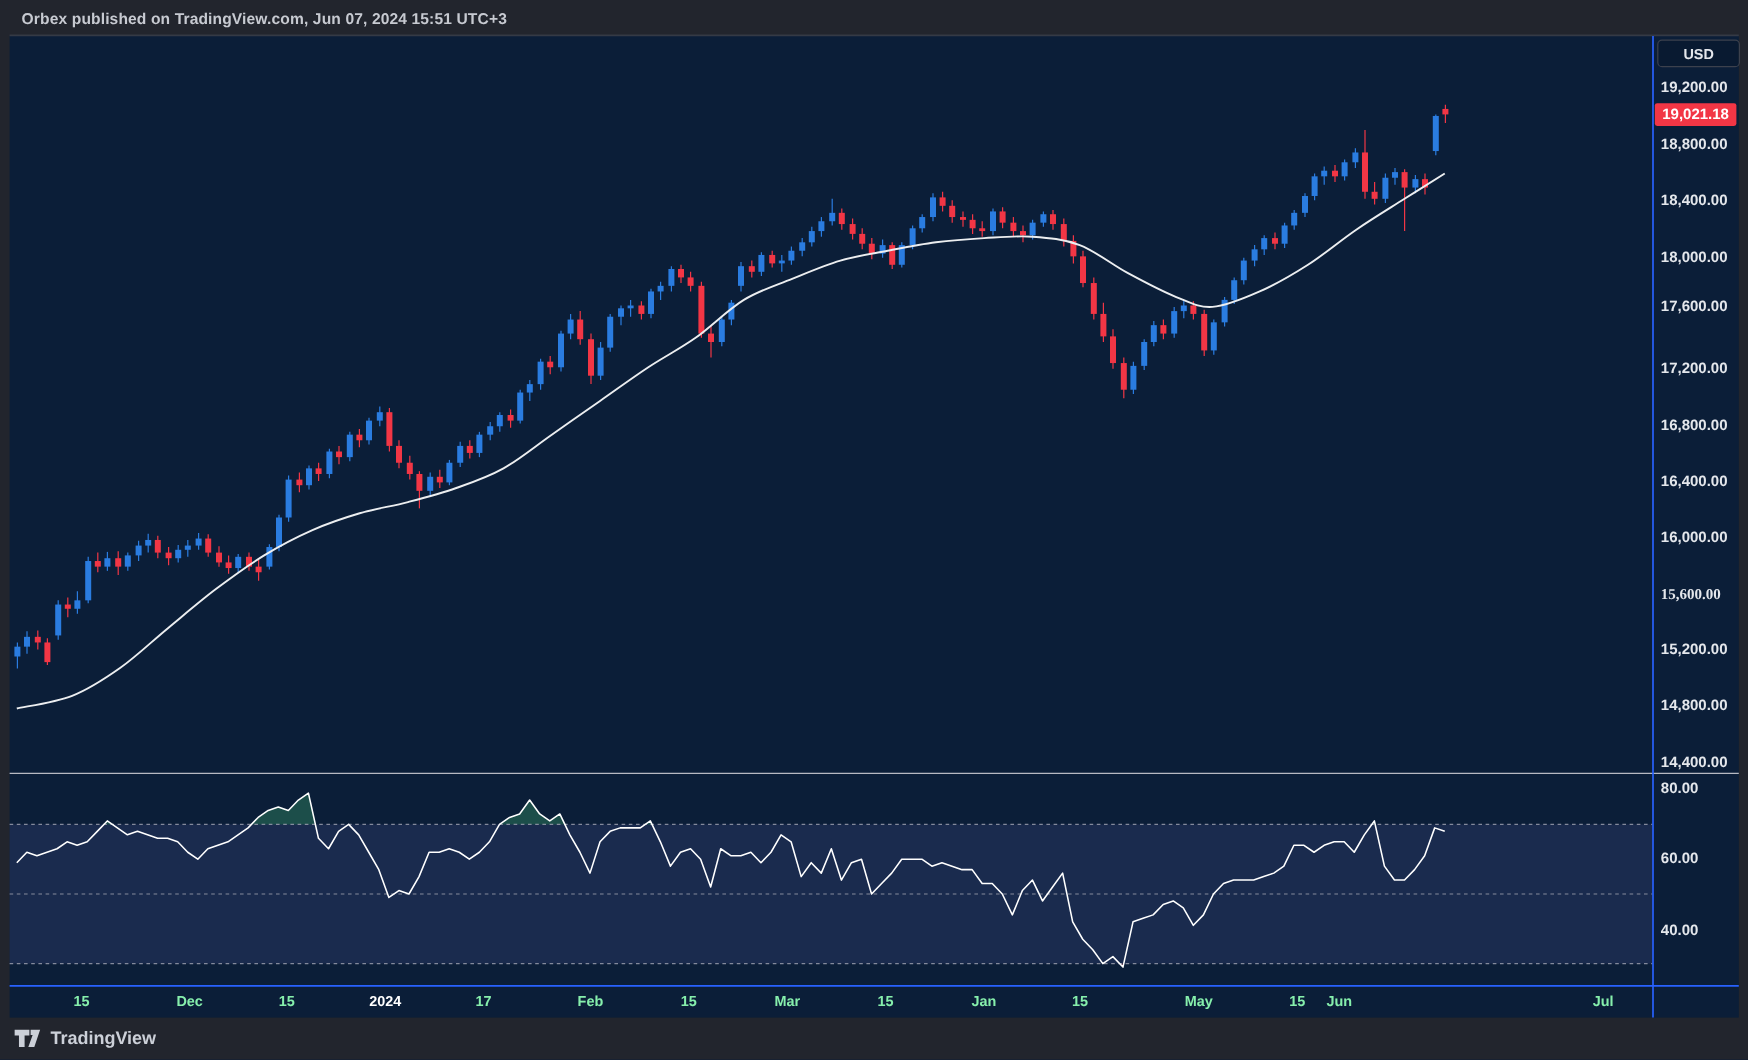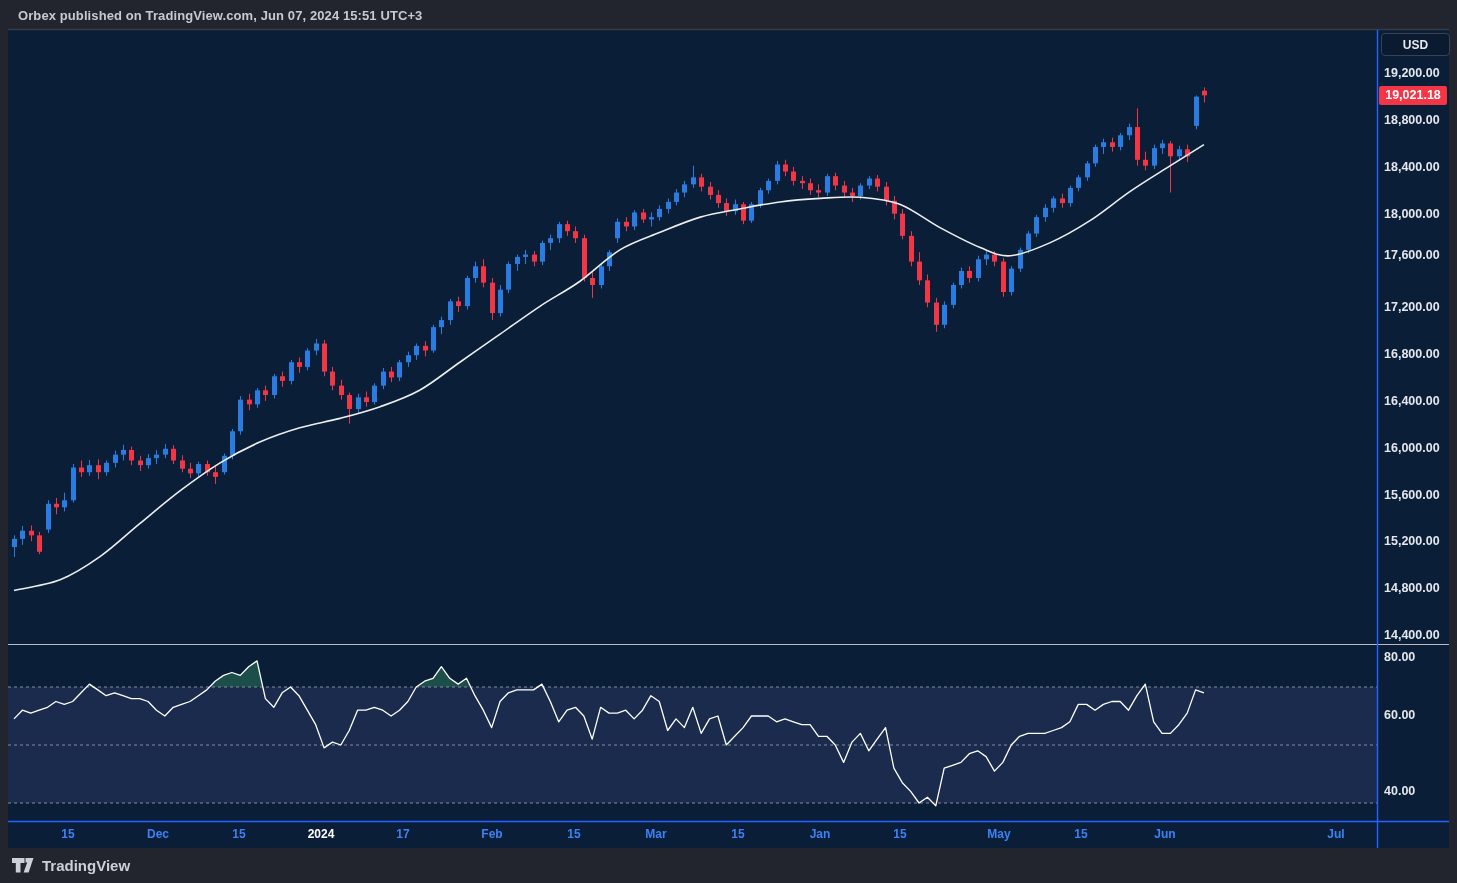--- a/index.html
+++ b/index.html
@@ -25,21 +25,21 @@
     display:flex;align-items:center;justify-content:center;
     color:#e4e7ec;font-size:12px;font-weight:700;cursor:pointer;box-sizing:border-box;
   }
   #price-badge{
     position:absolute;left:1379px;top:86px;width:68px;height:19px;border-radius:2px;
     display:flex;align-items:center;justify-content:center;
     color:#ffffff;font-size:12.5px;font-weight:700;
   }
   .time-tick{
     position:absolute;top:827px;transform:translateX(-50%);
-    font-size:12px;font-weight:700;color:#3b82f6;white-space:nowrap;
+    font-size:12px;font-weight:700;color:#86efac;white-space:nowrap;
   }
   .time-tick.year{color:#ffffff;}
   #footer-bar{
     position:absolute;left:0;top:848px;width:1299px;height:35px;
     display:flex;align-items:center;border-radius:16px;
   }
   #footer-logo{margin-left:12px;display:flex;align-items:center;cursor:pointer;}
   #footer-brand{margin-left:8px;font-size:15px;font-weight:700;color:#ccd0d8;cursor:pointer;}
 </style>
 </head>
@@ -354,47 +354,47 @@
 <div id="price-scale">
     <div class="axis-label" style="top: 66.4px;">19,200.00</div>
     <div class="axis-label" style="top: 113.2px;">18,800.00</div>
     <div class="axis-label" style="top: 160px;">18,400.00</div>
     <div class="axis-label" style="top: 206.8px;">18,000.00</div>
     <div class="axis-label" style="top: 248px;">17,600.00</div>
     <div class="axis-label" style="top: 300.4px;">17,200.00</div>
     <div class="axis-label" style="top: 347.2px;">16,800.00</div>
     <div class="axis-label" style="top: 394px;">16,400.00</div>
     <div class="axis-label" style="top: 440.8px;">16,000.00</div>
-    <div class="axis-label" style="top: 487.6px;">15,600.00</div>
+    <div class="axis-label" style="top: 487.6px; font-family: Liberation Serif, serif;">15,600.00</div>
     <div class="axis-label" style="top: 534.4px;">15,200.00</div>
     <div class="axis-label" style="top: 581.2px;">14,800.00</div>
     <div class="axis-label" style="top: 628px;">14,400.00</div>
   </div>
 <div id="usd-button">USD</div>
 <div id="price-badge" style="background: rgb(242, 54, 69); top: 85.8219px;">19,021.18</div>
 <div id="rsi-scale">
     <div class="axis-label" style="top: 650px;">80.00</div>
     <div class="axis-label" style="top: 708px;">60.00</div>
-    <div class="axis-label" style="top: 784px;">40.00</div>
+    <div class="axis-label" style="top: 768px;">40.00</div>
   </div>
 <div id="time-scale">
     <div class="time-tick" style="left: 68px;">15</div>
     <div class="time-tick" style="left: 158px;">Dec</div>
     <div class="time-tick" style="left: 239px;">15</div>
     <div class="time-tick year" style="left: 321px;">2024</div>
     <div class="time-tick" style="left: 403px;">17</div>
     <div class="time-tick" style="left: 492px;">Feb</div>
     <div class="time-tick" style="left: 574px;">15</div>
     <div class="time-tick" style="left: 656px;">Mar</div>
     <div class="time-tick" style="left: 738px;">15</div>
     <div class="time-tick" style="left: 820px;">Jan</div>
     <div class="time-tick" style="left: 900px;">15</div>
     <div class="time-tick" style="left: 999px;">May</div>
     <div class="time-tick" style="left: 1081px;">15</div>
-    <div class="time-tick" style="left: 1165px;">Jun</div>
+    <div class="time-tick" style="left: 1116px;">Jun</div>
     <div class="time-tick" style="left: 1336px;">Jul</div>
   </div>
 
 <div id="footer-bar">
   <span id="footer-logo">
     <svg width="22" height="15" viewBox="0 0 22 15">
       <path d="M0 0 H12.5 V5 H8.5 V14.5 H3.8 V5 H0 Z" fill="#ccd0d8"></path>
       <path d="M13.5 0 H21.5 L16.6 14.5 H11.6 L15.2 4.6 H13.5 Z" fill="#ccd0d8"></path>
     </svg>
   </span>

